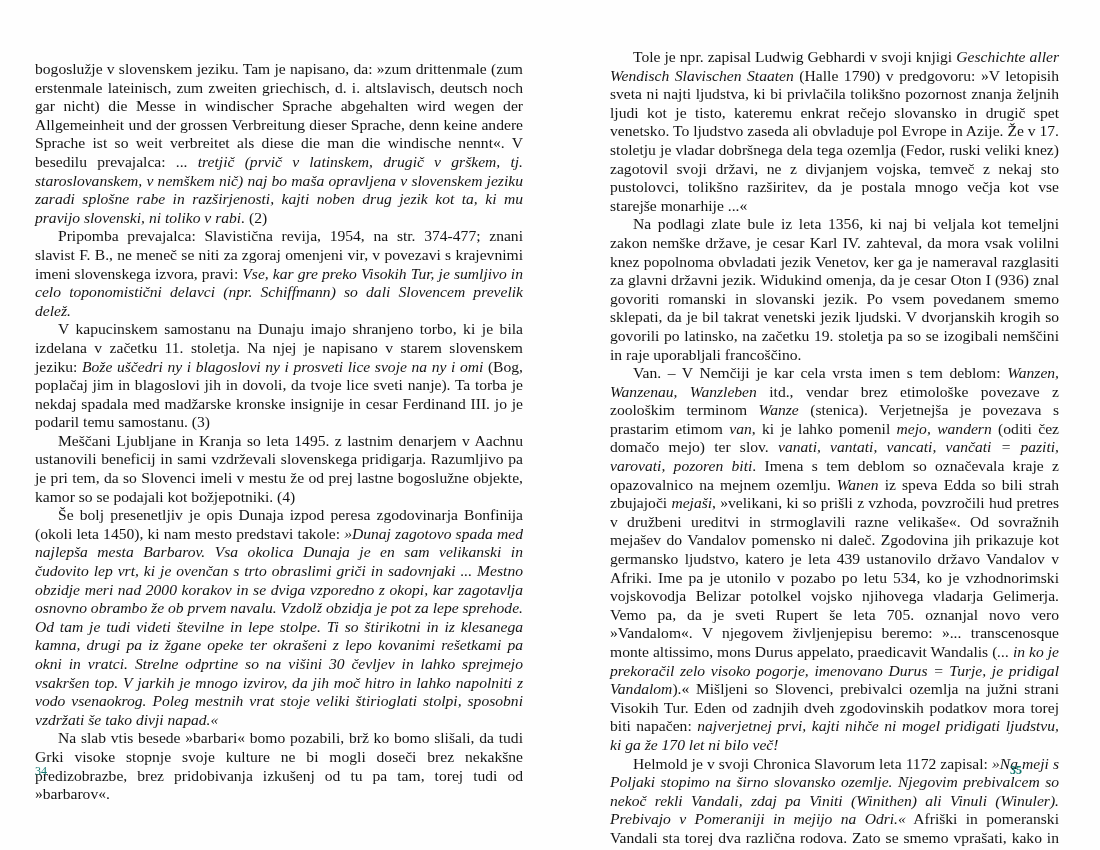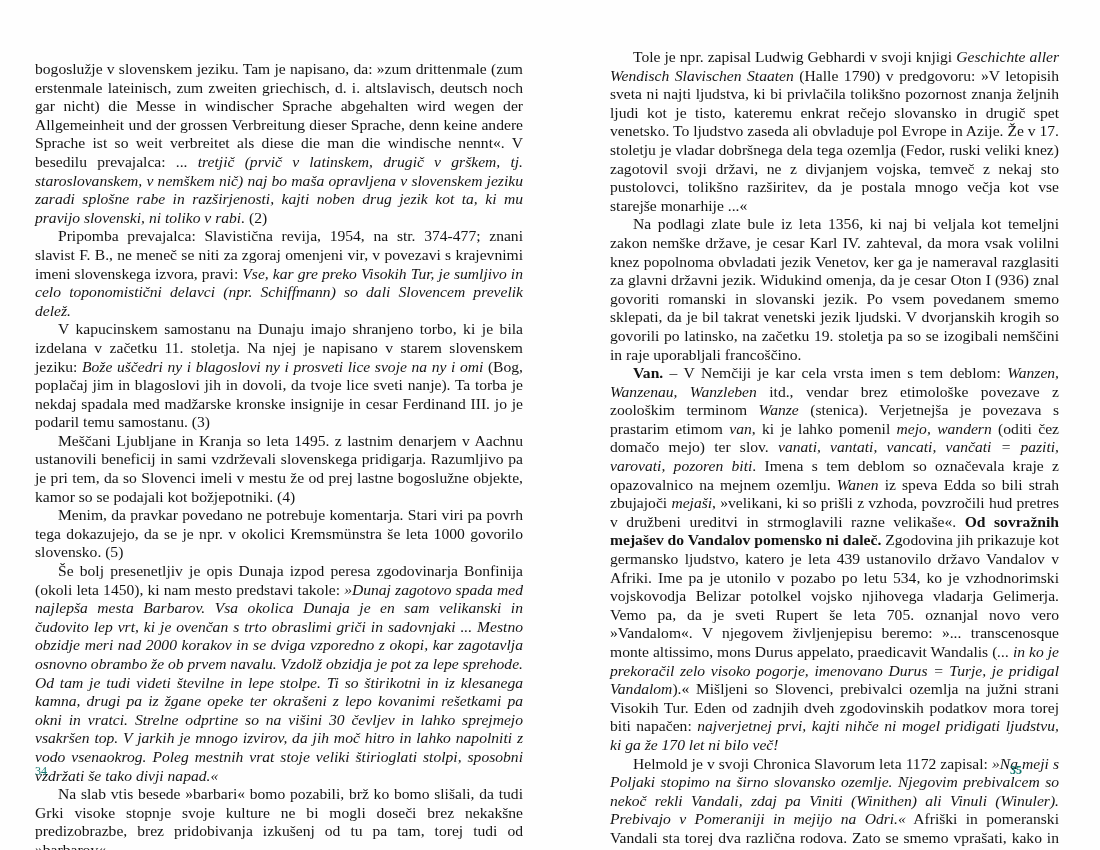--- a/index.html
+++ b/index.html
@@ -12,40 +12,39 @@
     line-height: 18.6px;
     color: #141414;
     text-align: justify;
     hyphens: none;
   }
   .page-left  { left: 35px;  top: 60px; width: 488px; }
   .page-right { left: 610px; top: 48px; width: 449px; }
   .page p { margin: 0; text-indent: 0; }
   .page p.ind { text-indent: 23px; }
   .page i { font-style: italic; }
-  .page b { font-weight: bold; }
+  .page b { font-weight: normal; }
   .pgnum {
     position: absolute;
     font-family: "Liberation Serif", "DejaVu Serif", serif;
     font-size: 12px;
     color: #0f766e;
   }
   .pgnum-left  { left: 35px;  top: 764px; }
   .pgnum-right { left: 1010px; top: 763px; font-weight: bold; }
 </style>
 </head>
 <body>
 
 <div class="spread">
   <div class="page page-left" id="left-page">
       <p><span>bogoslužje v slovenskem jeziku. Tam je napisano, da: »zum drittenmale (zum erstenmale lateinisch, zum zweiten griechisch, d. i. altslavisch, deutsch noch gar nicht) die Messe in windischer Sprache abgehalten wird wegen der Allgemeinheit und der grossen Verbreitung dieser Sprache, denn keine andere Sprache ist so weit verbreitet als diese die man die windische nennt«. V besedilu prevajalca: ... </span><i>tretjič (prvič v latinskem, drugič v grškem, tj. staroslovanskem, v nemškem nič) naj bo maša opravljena v slovenskem jeziku zaradi splošne rabe in razširjenosti, kajti noben drug jezik kot ta, ki mu pravijo slovenski, ni toliko v rabi.</i><span> (2)</span></p>
       <p class="ind"><span>Pripomba prevajalca: Slavistična revija, 1954, na str. 374-477; znani slavist F. B., ne meneč se niti za zgoraj omenjeni vir, v povezavi s krajevnimi imeni slovenskega izvora, pravi: </span><i>Vse, kar gre preko Visokih Tur, je sumljivo in celo toponomistični delavci (npr. Schiffmann) so dali Slovencem prevelik delež.</i></p>
       <p class="ind"><span>V kapucinskem samostanu na Dunaju imajo shranjeno torbo, ki je bila izdelana v začetku 11. stoletja. Na njej je napisano v starem slovenskem jeziku: </span><i>Bože uščedri ny i blagoslovi ny i prosveti lice svoje na ny i omi</i><span> (Bog, poplačaj jim in blagoslovi jih in dovoli, da tvoje lice sveti nanje). Ta torba je nekdaj spadala med madžarske kronske insignije in cesar Ferdinand III. jo je podaril temu samostanu. (3)</span></p>
       <p class="ind"><span>Meščani Ljubljane in Kranja so leta 1495. z lastnim denarjem v Aachnu ustanovili beneficij in sami vzdrževali slovenskega pridigarja. Razumljivo pa je pri tem, da so Slovenci imeli v mestu že od prej lastne bogoslužne objekte, kamor so se podajali kot božjepotniki. (4)</span></p>
-      <p class="ind"><span>Menim, da pravkar povedano ne potrebuje komentarja. Stari viri pa povrh tega dokazujejo, da se je npr. v okolici Kremsmünstra še leta 1000 govorilo slovensko. (5)</span></p>
       <p class="ind"><span>Še bolj presenetljiv je opis Dunaja izpod peresa zgodovinarja Bonfinija (okoli leta 1450), ki nam mesto predstavi takole: </span><i>»Dunaj zagotovo spada med najlepša mesta Barbarov. Vsa okolica Dunaja je en sam velikanski in čudovito lep vrt, ki je ovenčan s trto obraslimi griči in sadovnjaki ... Mestno obzidje meri nad 2000 korakov in se dviga vzporedno z okopi, kar zagotavlja osnovno obrambo že ob prvem navalu. Vzdolž obzidja je pot za lepe sprehode. Od tam je tudi videti številne in lepe stolpe. Ti so štirikotni in iz klesanega kamna, drugi pa iz žgane opeke ter okrašeni z lepo kovanimi rešetkami pa okni in vratci. Strelne odprtine so na višini 30 čevljev in lahko sprejmejo vsakršen top. V jarkih je mnogo izvirov, da jih moč hitro in lahko napolniti z vodo vsenaokrog. Poleg mestnih vrat stoje veliki štirioglati stolpi, sposobni vzdržati še tako divji napad.«</i></p>
       <p class="ind"><span>Na slab vtis besede »barbari« bomo pozabili, brž ko bomo slišali, da tudi Grki visoke stopnje svoje kulture ne bi mogli doseči brez nekakšne predizobrazbe, brez pridobivanja izkušenj od tu pa tam, torej tudi od »barbarov«.</span></p>
     </div>
   <div class="pgnum pgnum-left">34</div>
 
   <div class="page page-right" id="right-page">
       <p class="ind"><span>Tole je npr. zapisal Ludwig Gebhardi v svoji knjigi </span><i>Geschichte aller Wendisch Slavischen Staaten</i><span> (Halle 1790) v predgovoru: »V letopisih sveta ni najti ljudstva, ki bi privlačila tolikšno pozornost znanja željnih ljudi kot je tisto, kateremu enkrat rečejo slovansko in drugič spet venetsko. To ljudstvo zaseda ali obvladuje pol Evrope in Azije. Že v 17. stoletju je vladar dobršnega dela tega ozemlja (Fedor, ruski veliki knez) zagotovil svoji državi, ne z divjanjem vojska, temveč z nekaj sto pustolovci, tolikšno razširitev, da je postala mnogo večja kot vse starejše monarhije ...«</span></p>
       <p class="ind"><span>Na podlagi zlate bule iz leta 1356, ki naj bi veljala kot temeljni zakon nemške države, je cesar Karl IV. zahteval, da mora vsak volilni knez popolnoma obvladati jezik Venetov, ker ga je nameraval razglasiti za glavni državni jezik. Widukind omenja, da je cesar Oton I (936) znal govoriti romanski in slovanski jezik. Po vsem povedanem smemo sklepati, da je bil takrat venetski jezik ljudski. V dvorjanskih krogih so govorili po latinsko, na začetku 19. stoletja pa so se izogibali nemščini in raje uporabljali francoščino.</span></p>
       <p class="ind"><b>Van.</b><span> – V Nemčiji je kar cela vrsta imen s tem deblom: </span><i>Wanzen, Wanzenau, Wanzleben</i><span> itd., vendar brez etimološke povezave z zoološkim terminom </span><i>Wanze</i><span> (stenica). Verjetnejša je povezava s prastarim etimom </span><i>van</i><span>, ki je lahko pomenil </span><i>mejo, wandern</i><span> (oditi čez domačo mejo) ter slov. </span><i>vanati, vantati, vancati, vančati = paziti, varovati, pozoren biti</i><span>. Imena s tem deblom so označevala kraje z opazovalnico na mejnem ozemlju. </span><i>Wanen</i><span> iz speva Edda so bili strah zbujajoči </span><i>mejaši</i><span>, »velikani, ki so prišli z vzhoda, povzročili hud pretres v družbeni ureditvi in strmoglavili razne velikaše«. </span><b>Od sovražnih mejašev do Vandalov pomensko ni daleč.</b><span> Zgodovina jih prikazuje kot germansko ljudstvo, katero je leta 439 ustanovilo državo Vandalov v Afriki. Ime pa je utonilo v pozabo po letu 534, ko je vzhodnorimski vojskovodja Belizar potolkel vojsko njihovega vladarja Gelimerja. Vemo pa, da je sveti Rupert še leta 705. oznanjal novo vero »Vandalom«. V njegovem življenjepisu beremo: »... transcenosque monte altissimo, mons Durus appelato, praedicavit Wandalis (</span><i>... in ko je prekoračil zelo visoko pogorje, imenovano Durus = Turje, je pridigal Vandalom</i><span>).« Mišljeni so Slovenci, prebivalci ozemlja na južni strani Visokih Tur. Eden od zadnjih dveh zgodovinskih podatkov mora torej biti napačen: </span><i>najverjetnej prvi, kajti nihče ni mogel pridigati ljudstvu, ki ga že 170 let ni bilo več!</i></p>
       <p class="ind"><span>Helmold je v svoji Chronica Slavorum leta 1172 zapisal: </span><i>»Na meji s Poljaki stopimo na širno slovansko ozemlje. Njegovim prebivalcem so nekoč rekli Vandali, zdaj pa Viniti (Winithen) ali Vinuli (Winuler). Prebivajo v Pomeraniji in mejijo na Odri.«</i><span> Afriški in pomeranski Vandali sta torej dva različna rodova. Zato se smemo vprašati, kako in kdo naj bi bil sposoben odvesti v Afriko kar ves narod.  Herbord v kroniki Življenje škofa Otona Bamberškega, opisujoč leta 1200, pravi: </span></p>

